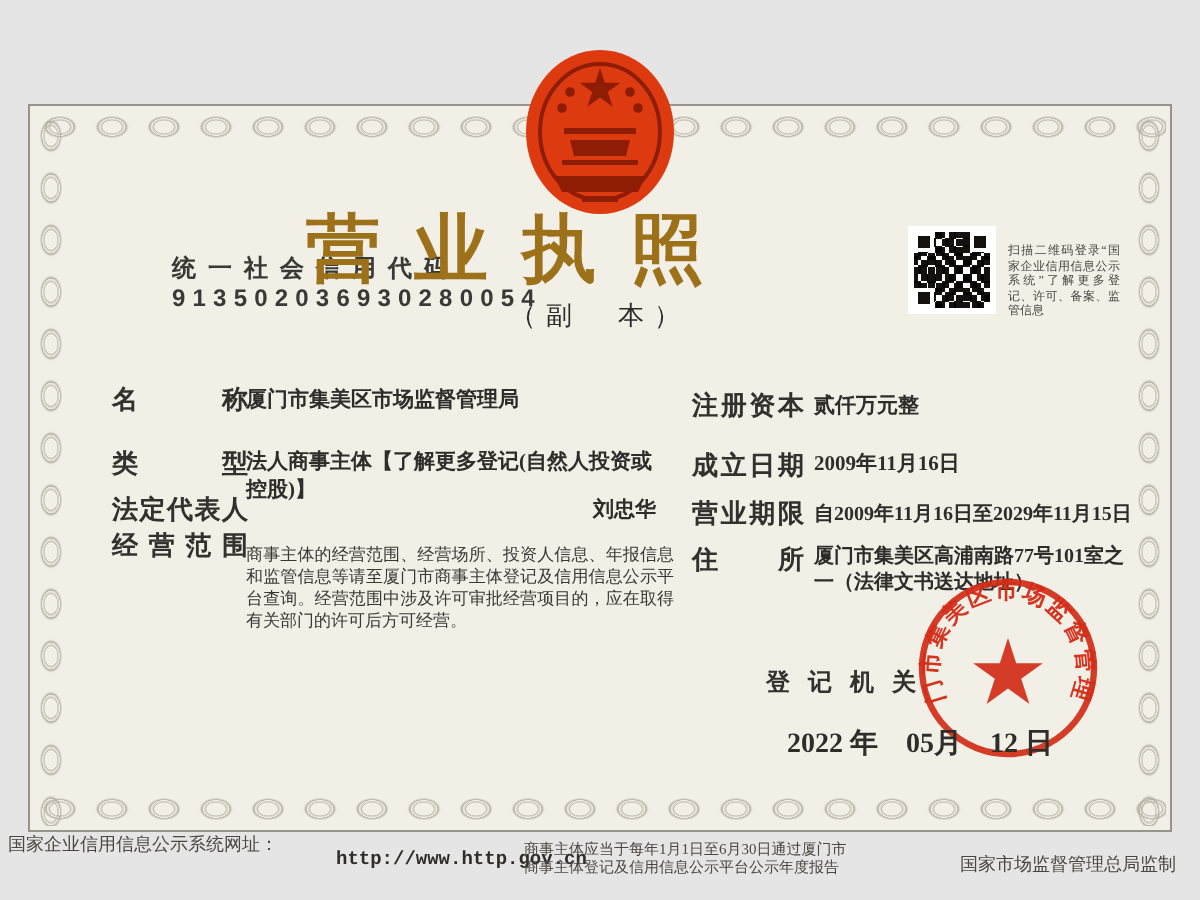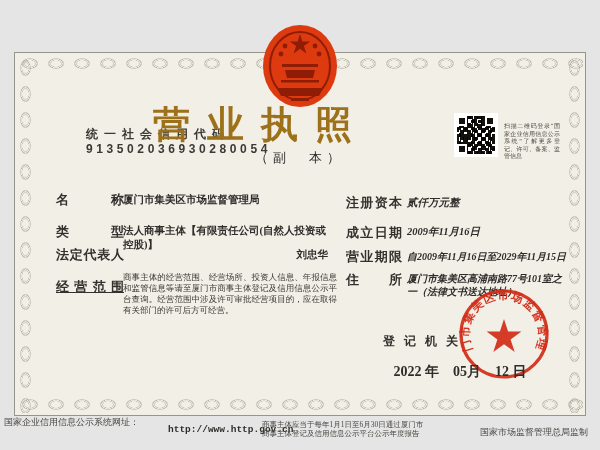--- a/index.html
+++ b/index.html
@@ -76,21 +76,21 @@
   }
   
   .flabel{
     position:absolute;font-weight:bold;font-size:13px;color:#33312d;
     text-align:justify;text-align-last:justify;white-space:nowrap;
   }
   .flabel.l{left:56px;width:68px;}
   .flabel.r{left:346px;width:56px;}
   .fvalue{position:absolute;font-size:10.5px;color:#2f2d2a;font-weight:bold;}
   .fvalue.l{left:123px;width:205px;}
-  .fvalue.r{left:407px;width:162px;font-style:italic;}
+  .fvalue.r{left:407px;width:162px;}
   .scope-value{font-weight:normal;font-size:8.5px;line-height:11px;text-align:justify;color:#3a3833;}
 
   
   .registry-label{
     position:absolute;left:383px;top:333px;
     font-weight:bold;font-size:12px;letter-spacing:9px;color:#33312d;white-space:nowrap;
   }
   .seal{position:absolute;left:456px;top:286px;width:96px;height:96px;z-index:6;}
   .issue-date{
     position:absolute;left:360px;top:363px;width:200px;text-align:center;
@@ -146,26 +146,26 @@
       <div class="finder tr"></div>
       <div class="finder bl"></div>
     </div>
   </div>
   <div class="qr-caption">扫描二维码登录“国家企业信用信息公示系统”了解更多登记、许可、备案、监管信息</div>
 
   <div class="flabel l" style="top:191px;">名称</div>
   <div class="fvalue l" style="top:193px;">厦门市集美区市场监督管理局</div>
 
   <div class="flabel l" style="top:223px;">类型</div>
-  <div class="fvalue l" style="top:224px;">法人商事主体【有限责任公司(自然人投资或控股)】</div>
+  <div class="fvalue l" style="top:224px;">法人商事主体【了解更多登记(自然人投资或控股)】</div>
 
   <div class="flabel l" style="top:246px;">法定代表人</div>
   <div class="fvalue l" style="top:248px;text-align:right;">刘忠华</div>
 
-  <div class="flabel l" style="top:278px;text-decoration:underline;">经营范围</div>
+  <div class="flabel l" style="top:264px;">经营范围</div>
   <div class="fvalue l scope-value" style="top:272px;width:214px;">商事主体的经营范围、经营场所、投资人信息、年报信息和监管信息等请至厦门市商事主体登记及信用信息公示平台查询。经营范围中涉及许可审批经营项目的，应在取得有关部门的许可后方可经营。</div>
 
   <div class="flabel r" style="top:194px;">注册资本</div>
   <div class="fvalue r" style="top:196px;">贰仟万元整</div>
 
   <div class="flabel r" style="top:224px;">成立日期</div>
   <div class="fvalue r" style="top:225px;">2009年11月16日</div>
 
   <div class="flabel r" style="top:248px;">营业期限</div>
   <div class="fvalue r" style="top:250px;font-size:10px;">自2009年11月16日至2029年11月15日</div>

